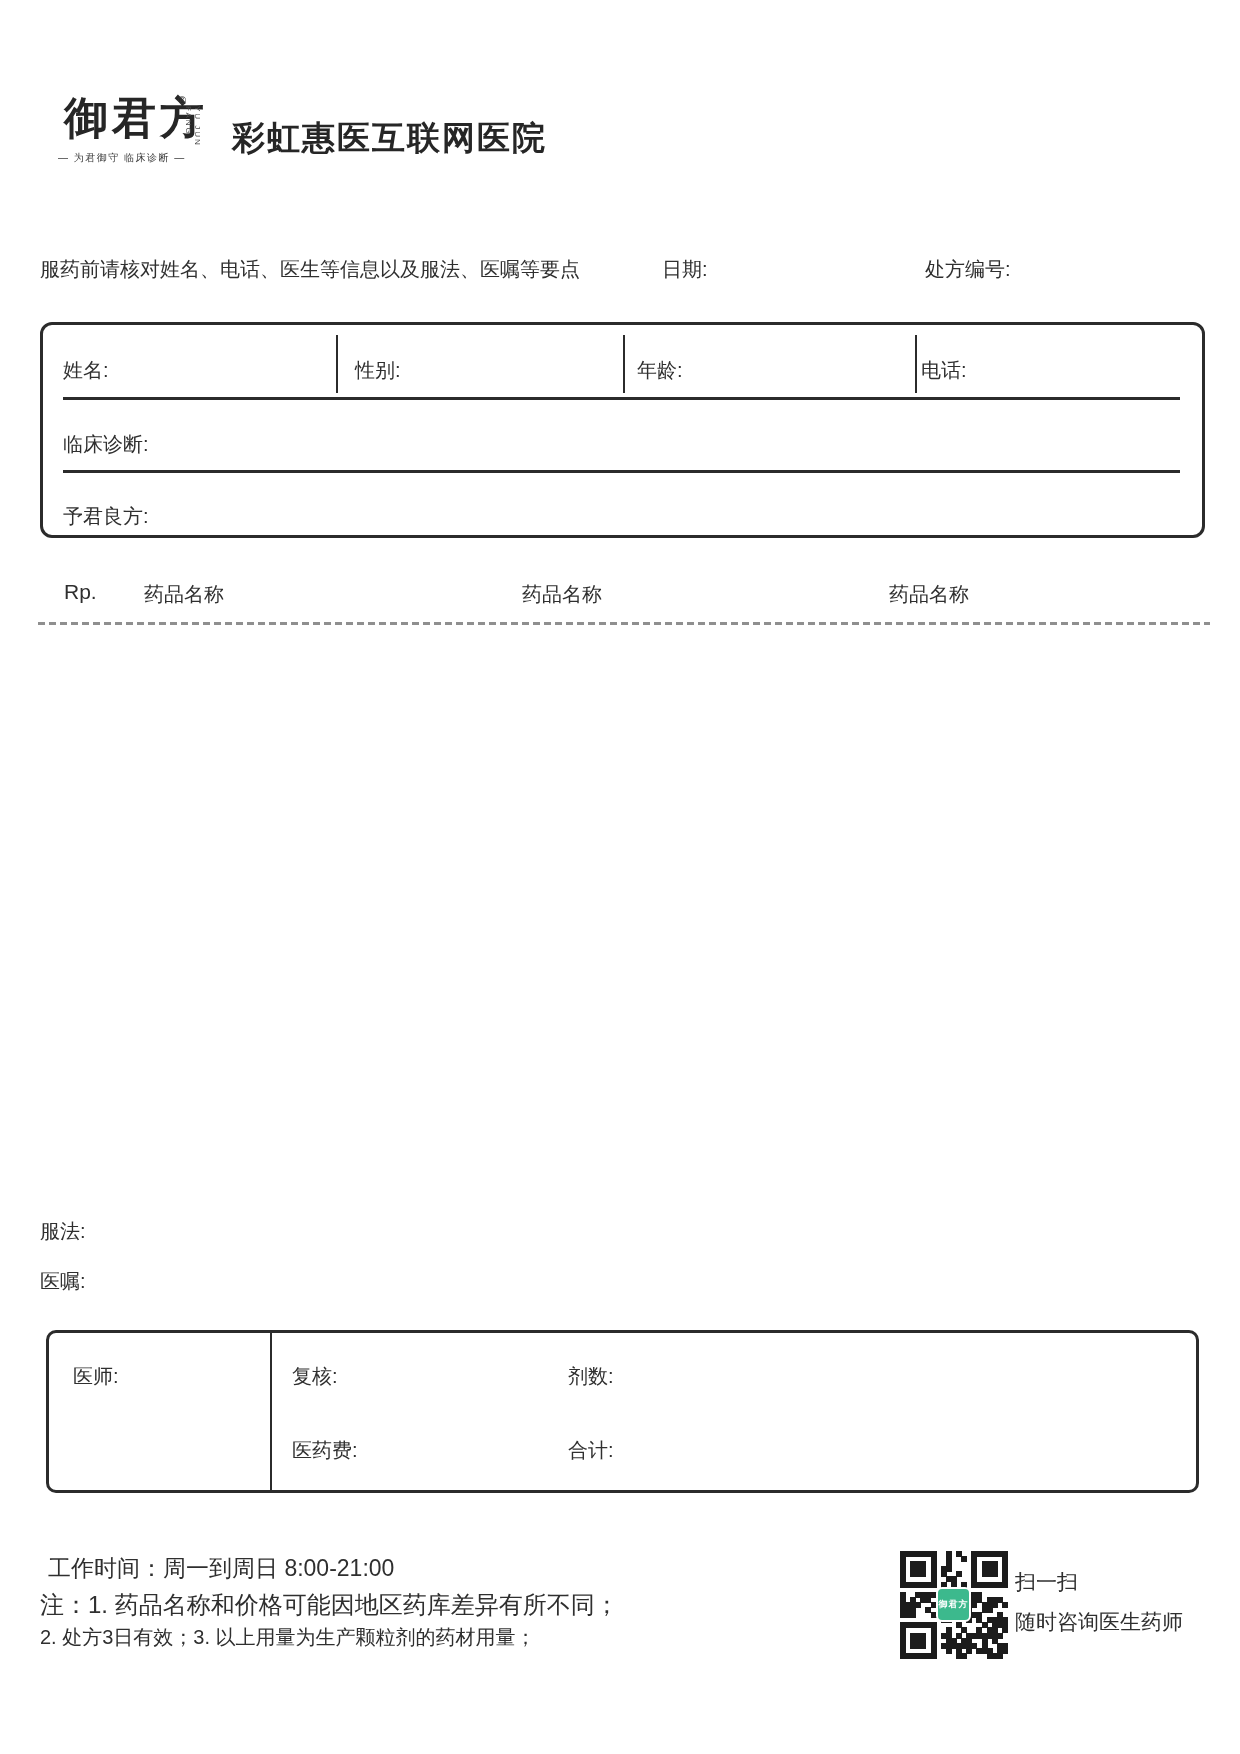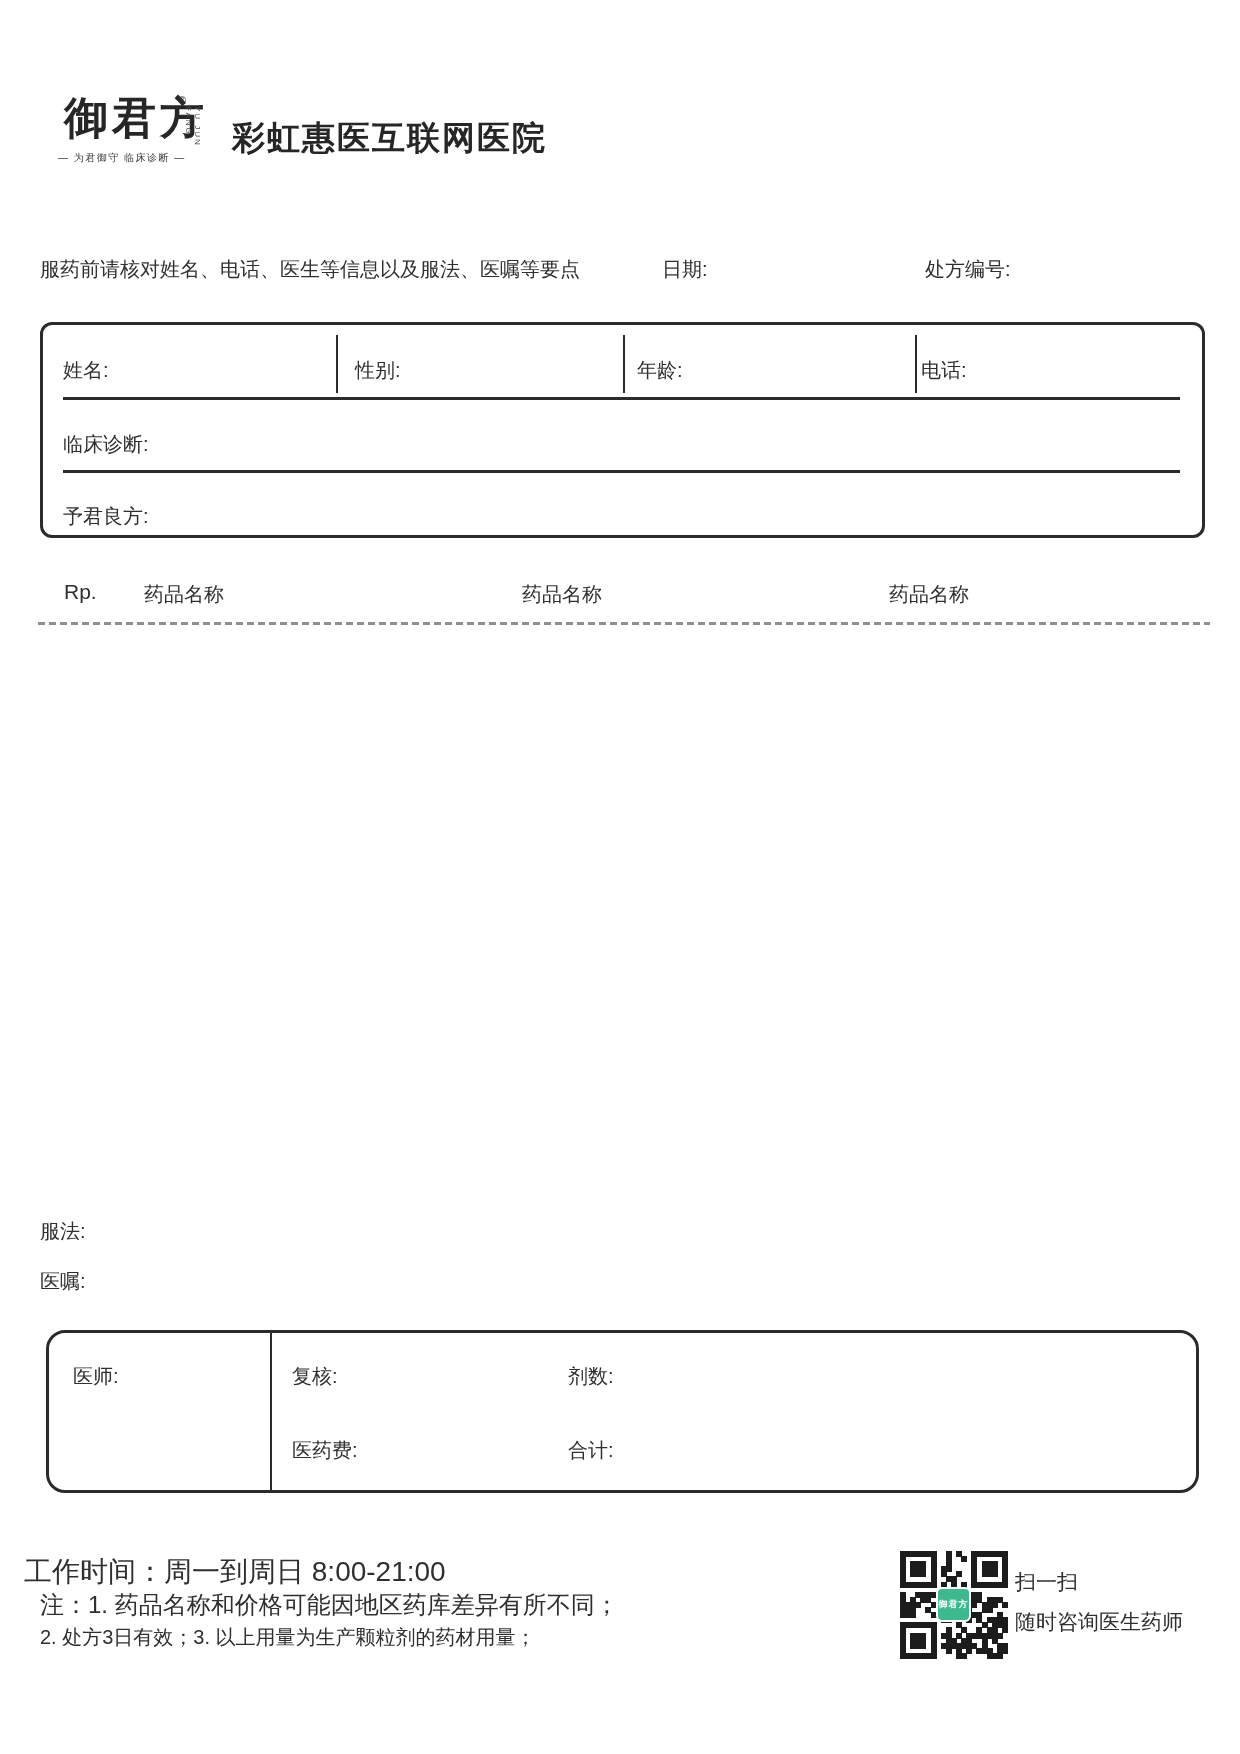--- a/index.html
+++ b/index.html
@@ -72,33 +72,33 @@
     background:repeating-linear-gradient(90deg,#8f8f8f 0 7px,transparent 7px 11px);
   }
 
   
   .usage-label{left:40px;top:1218px;font-size:20px;}
   .advice-label{left:40px;top:1268px;font-size:20px;}
 
   
   .signoff-box{
     left:46px;top:1330px;width:1153px;height:163px;
-    border:3px solid #2b2b2b;border-radius:19px;
+    border:3px solid #2b2b2b;border-radius:10px;
     box-sizing:border-box;
   }
   .signoff-box .lbl{position:absolute;font-size:20px;color:#2f2f2f;}
   .signoff-vdiv{position:absolute;left:221px;top:0;bottom:0;width:2px;background:#2b2b2b;}
   .lbl-physician{left:24px;top:30px;}
   .lbl-review{left:243px;top:30px;}
   .lbl-doses{left:519px;top:30px;}
   .lbl-fee{left:243px;top:104px;}
   .lbl-total{left:519px;top:104px;}
 
   
-  .hours{left:24px;top:1553px;font-size:28px;}
+  .hours{left:48px;top:1553px;font-size:23px;}
   .note1{left:40px;top:1589px;font-size:24px;}
   .note2{left:40px;top:1624px;font-size:20px;}
 
   .qr{
     left:900px;top:1551px;width:107px;height:107px;
     background:#ffffff;
   }
   .qr .mod{position:absolute;background:#1c1c1c;}
   .qr-center{
     position:absolute;left:36px;top:36px;width:35px;height:35px;

